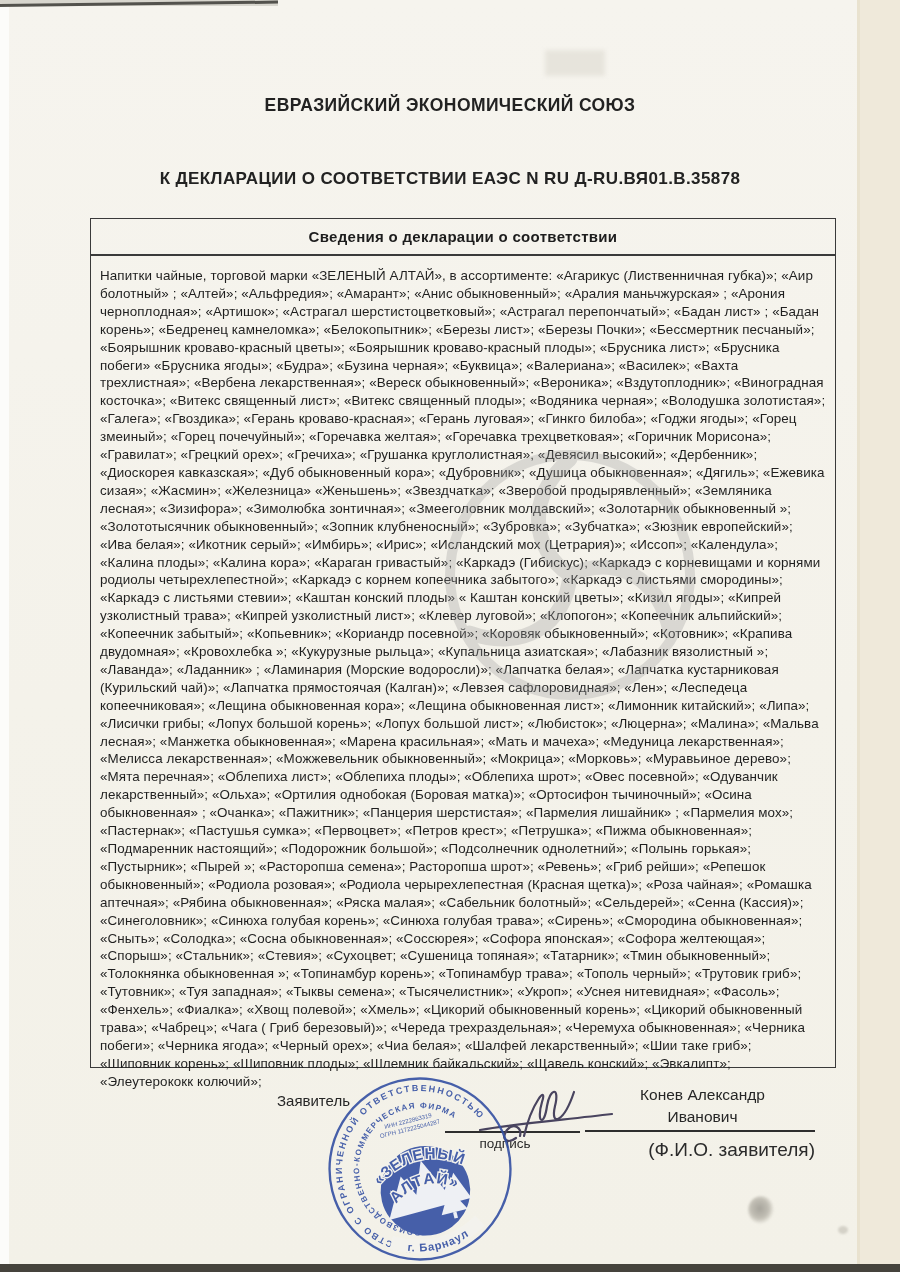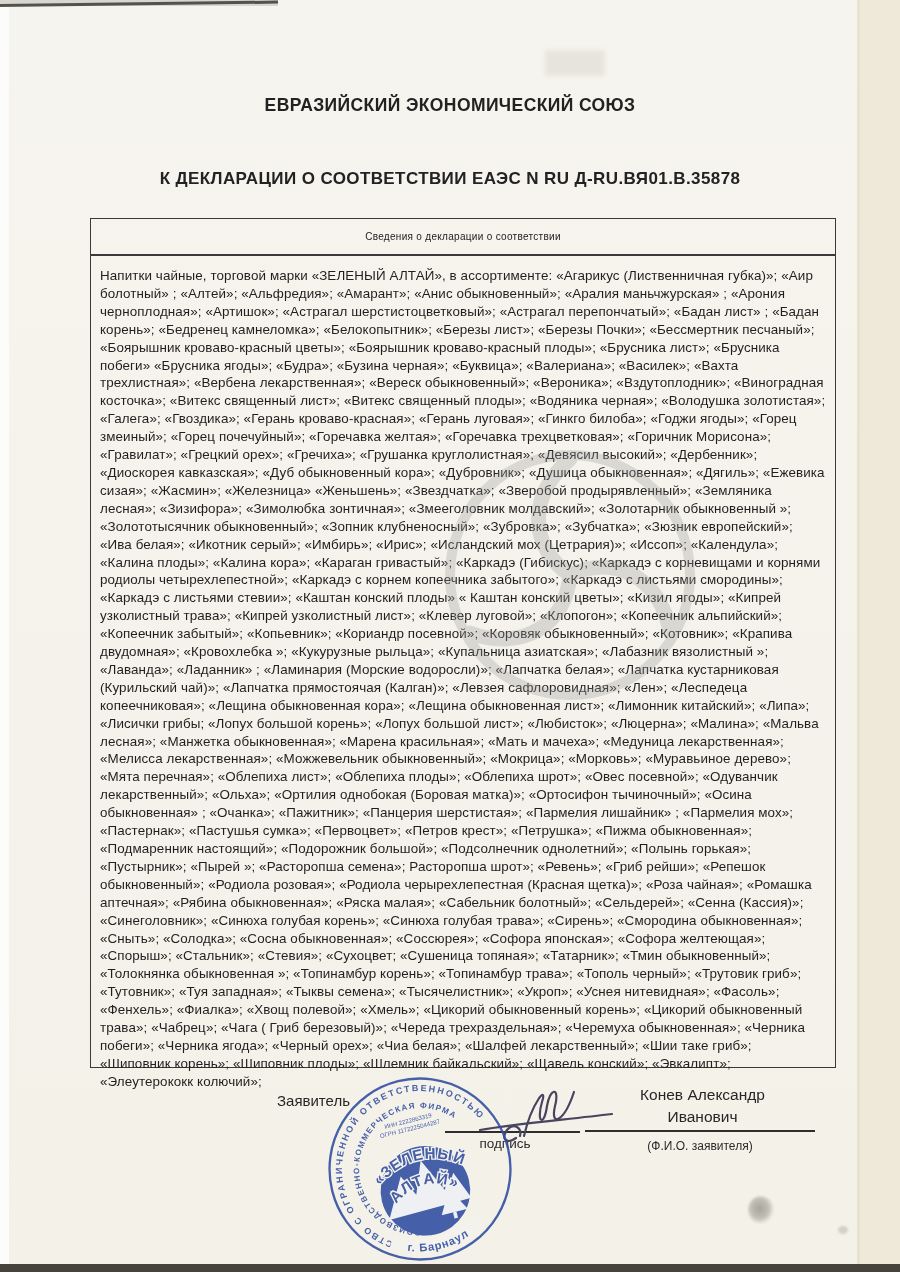--- a/index.html
+++ b/index.html
@@ -15,41 +15,41 @@
   .edge-bottom{position:absolute;left:0;top:1264px;width:900px;height:8px;background:#45433c;}
 
   .title{position:absolute;left:20px;width:860px;text-align:center;font-weight:bold;color:#222;letter-spacing:.4px;}
   .title1{top:95px;font-size:17.5px;}
   .title2{top:133px;font-size:16.5px;}
   .title3{top:169px;font-size:17px;}
 
   .tbl{position:absolute;left:90px;top:218px;width:746px;height:850px;border:1.6px solid #3a3a3a;box-sizing:border-box;background:transparent;}
   .tbl-head{height:37px;border-bottom:2.4px solid #3a3a3a;box-sizing:border-box;
             display:flex;align-items:center;justify-content:center;
-            font-weight:normal;font-size:10px;color:#1d1d1d;letter-spacing:.3px;}
+            font-weight:bold;font-size:15px;color:#1d1d1d;letter-spacing:.3px;}
   .tbl-body{padding:11px 9px 0 9px;font-size:13.4px;line-height:17.9px;color:#1f1f1f;
             letter-spacing:.1px;text-align:left;}
 
   .wm{pointer-events:none;}
   .wm-emblem{position:absolute;left:430px;top:435px;opacity:.30;}
   .wm-brand{position:absolute;left:273px;top:664px;font-size:100px;font-weight:bold;
             color:#8e8e8e;opacity:.50;letter-spacing:6px;white-space:nowrap;}
   .wm-tagline{position:absolute;left:298px;top:776px;font-size:36px;color:#a3a3a3;
               opacity:.50;letter-spacing:3px;white-space:nowrap;}
 
   .applicant{position:absolute;left:277px;top:1092px;font-size:15px;color:#262626;}
   .name{position:absolute;left:590px;top:1084px;width:225px;text-align:center;
         font-size:15.5px;color:#262626;line-height:22px;}
   .sig-line{position:absolute;top:1131px;height:2px;background:#2e2e2e;}
   .sig-line-left{left:445px;width:135px;}
   .sig-line-right{left:585px;top:1130px;width:230px;}
   .sig-caption{position:absolute;left:440px;top:1136px;width:130px;text-align:center;
                font-size:13.5px;color:#2b2b2b;}
-  .name-caption{position:absolute;left:585px;top:1139px;width:230px;text-align:center;
-                font-size:12px;color:#2b2b2b;}
+  .name-caption{position:absolute;left:585px;top:1139px;width:230px;text-align:right;
+                font-size:19px;color:#2b2b2b;}
   .stamp{position:absolute;left:317px;top:1066px;opacity:.9;}
   .signature{position:absolute;left:462px;top:1080px;}
 
   .smudge1{position:absolute;left:748px;top:1196px;width:26px;height:28px;border-radius:50%;
            background:radial-gradient(ellipse at 45% 45%,#6a675f 0%,#9b978c 45%,transparent 72%);
            opacity:.55;filter:blur(1px);}
   .smudge2{position:absolute;left:838px;top:1226px;width:10px;height:8px;border-radius:50%;
            background:#9b978c;opacity:.35;filter:blur(1px);}
   .smudge-top{position:absolute;left:545px;top:50px;width:60px;height:26px;background:#d9d6cc;
               opacity:.5;filter:blur(2px);}

